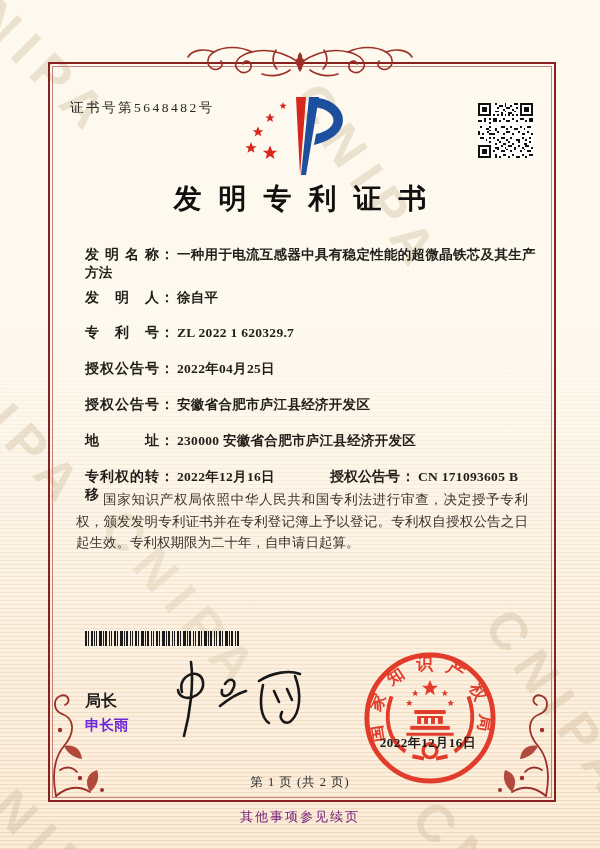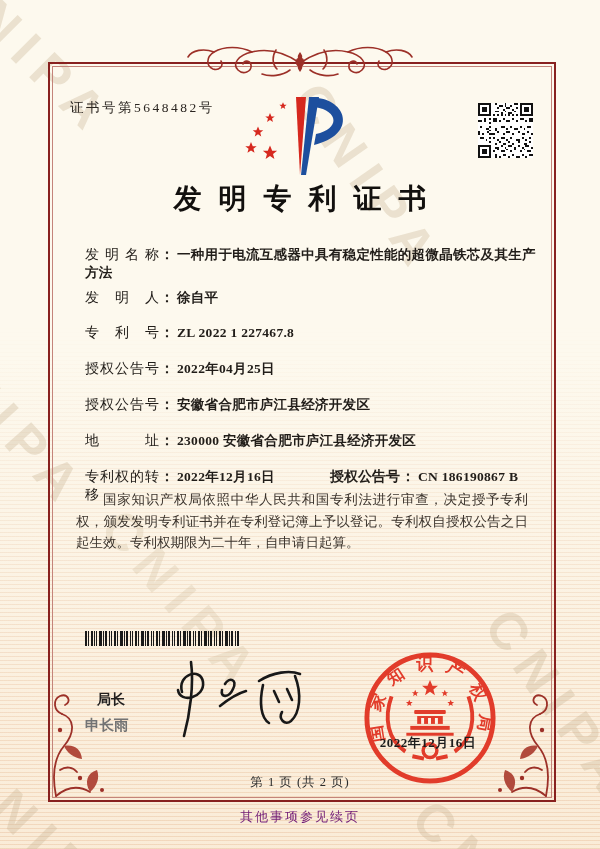--- a/index.html
+++ b/index.html
@@ -50,34 +50,34 @@
   
   .cert-no{position:absolute;left:70px;top:99px;z-index:4;font-size:13.5px;letter-spacing:2.5px;color:#2a2520;}
   .logo{position:absolute;left:242px;top:95px;z-index:4;}
   .qr{position:absolute;left:478px;top:103px;z-index:4;}
   .title{
     position:absolute;left:48px;right:48px;top:180px;z-index:4;text-align:center;
     font-size:28px;font-weight:bold;letter-spacing:17px;text-indent:17px;color:#12100e;
   }
   
   .field-row{position:absolute;left:85px;width:462px;z-index:4;font-size:14px;}
-  .flabel{display:inline-block;width:74px;text-align:justify;text-align-last:justify;font-weight:400;vertical-align:top;}
+  .flabel{display:inline-block;width:74px;text-align:justify;text-align-last:justify;font-weight:700;vertical-align:top;}
   .fcolon{font-weight:600;margin:0 3px 0 1px;}
   .fvalue{font-weight:600;font-size:13.5px;letter-spacing:.3px;}
   .grant-pair{position:absolute;left:245px;top:0;}
   
   .body-text{position:absolute;left:76px;top:489px;width:452px;z-index:4;
     font-size:13.5px;line-height:21.6px;text-align:justify;color:#3b332c;}
   .body-text p{margin:0;text-indent:2em;}
   
   .barcode{position:absolute;left:85px;top:631px;z-index:4;}
   .director-label{position:absolute;left:85px;top:691px;z-index:4;
-    font-family:"Liberation Sans", sans-serif;font-weight:bold;font-size:14px;color:#232020;margin-left:12px;}
+    font-family:"Liberation Sans", sans-serif;font-weight:bold;font-size:16px;color:#232020;}
   .director-name{position:absolute;left:85px;top:716px;z-index:4;
-    font-family:"Liberation Sans", sans-serif;font-weight:bold;font-size:14.5px;color:#737373;}
+    font-family:"Liberation Sans", sans-serif;font-weight:bold;font-size:14.5px;color:#6d28d9;}
   .signature{position:absolute;left:162px;top:656px;z-index:5;}
   .seal{position:absolute;left:361px;top:649px;z-index:4;opacity:.96;}
   .seal-date{position:absolute;left:370px;top:734px;width:116px;z-index:6;text-align:center;
     font-size:13px;font-weight:bold;color:#1c1c1c;letter-spacing:.5px;}
   .page-info{position:absolute;left:48px;right:48px;top:774px;z-index:4;text-align:center;
     font-size:12.5px;color:#2b2b2b;letter-spacing:1px;}
   .footer-note{position:absolute;left:0;right:0;top:808px;z-index:4;text-align:center;
     font-size:13px;color:#701a75;letter-spacing:2px;}
 </style>
 </head>
@@ -286,35 +286,35 @@
 
 <div class="title">发明专利证书</div>
 
 <div class="field-row" style="top:246px">
   <span class="flabel">发明名称</span><span class="fcolon">：</span><span class="fvalue">一种用于电流互感器中具有稳定性能的超微晶铁芯及其生产方法</span>
 </div>
 <div class="field-row" style="top:289px">
   <span class="flabel">发明人</span><span class="fcolon">：</span><span class="fvalue">徐自平</span>
 </div>
 <div class="field-row" style="top:324px">
-  <span class="flabel">专利号</span><span class="fcolon">：</span><span class="fvalue">ZL 2022 1 227467.8</span>
+  <span class="flabel">专利号</span><span class="fcolon">：</span><span class="fvalue">ZL 2022 1 620329.7</span>
 </div>
 <div class="field-row" style="top:360px">
   <span class="flabel">授权公告号</span><span class="fcolon">：</span><span class="fvalue">2022年04月25日</span>
 </div>
 <div class="field-row" style="top:396px">
   <span class="flabel">授权公告号</span><span class="fcolon">：</span><span class="fvalue">安徽省合肥市庐江县经济开发区</span>
 </div>
 <div class="field-row" style="top:432px">
   <span class="flabel">地址</span><span class="fcolon">：</span><span class="fvalue">230000 安徽省合肥市庐江县经济开发区</span>
 </div>
 <div class="field-row" style="top:468px">
   <span class="flabel">专利权的转移</span><span class="fcolon">：</span><span class="fvalue">2022年12月16日</span>
   <span class="grant-pair">
-    <span style="font-weight:700">授权公告号</span><span class="fcolon">：</span><span class="fvalue">CN 186190867 B</span>
+    <span style="font-weight:700">授权公告号</span><span class="fcolon">：</span><span class="fvalue">CN 171093605 B</span>
   </span>
 </div>
 
 <div class="body-text">
   <p>国家知识产权局依照中华人民共和国专利法进行审查，决定授予专利权，颁发发明专利证书并在专利登记簿上予以登记。专利权自授权公告之日起生效。专利权期限为二十年，自申请日起算。</p>
 </div>
 
 <svg class="barcode" width="155" height="15" viewBox="0 0 155 15">
   <g fill="#1a1a1a">
     <rect x="0" width="2" height="15"></rect>

